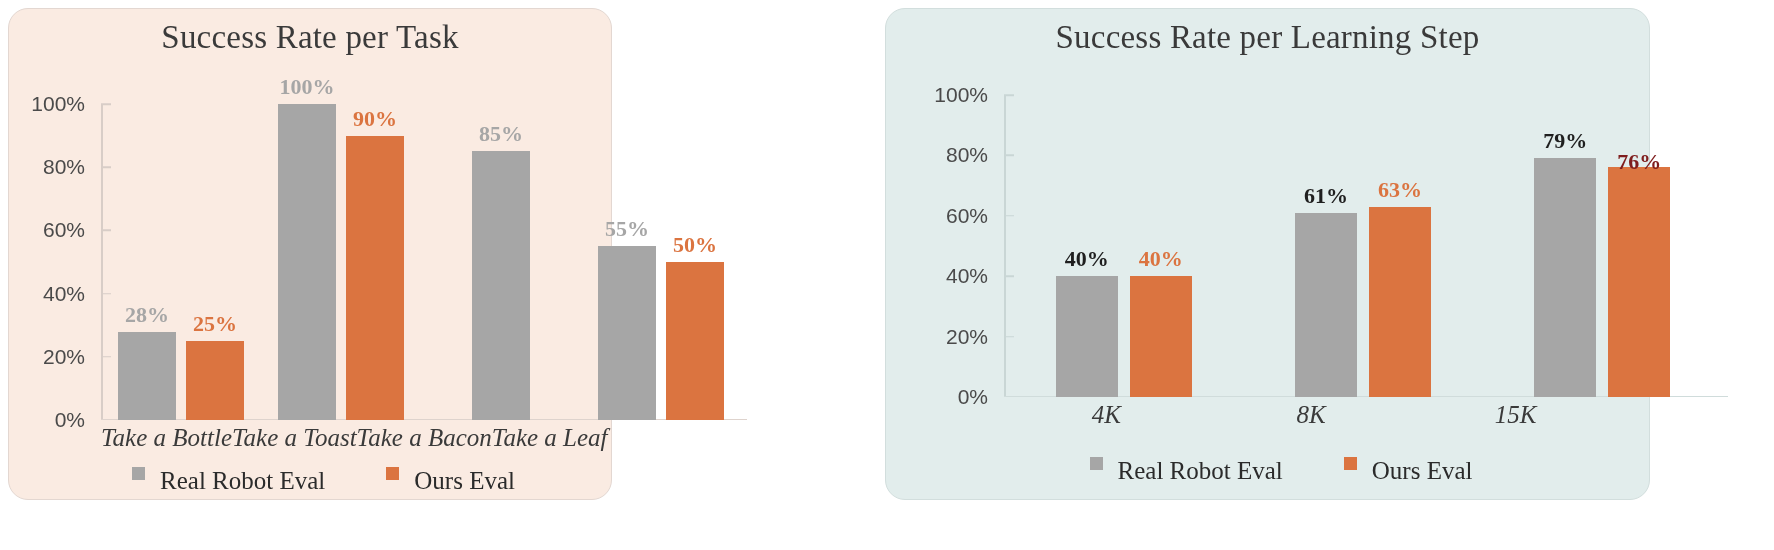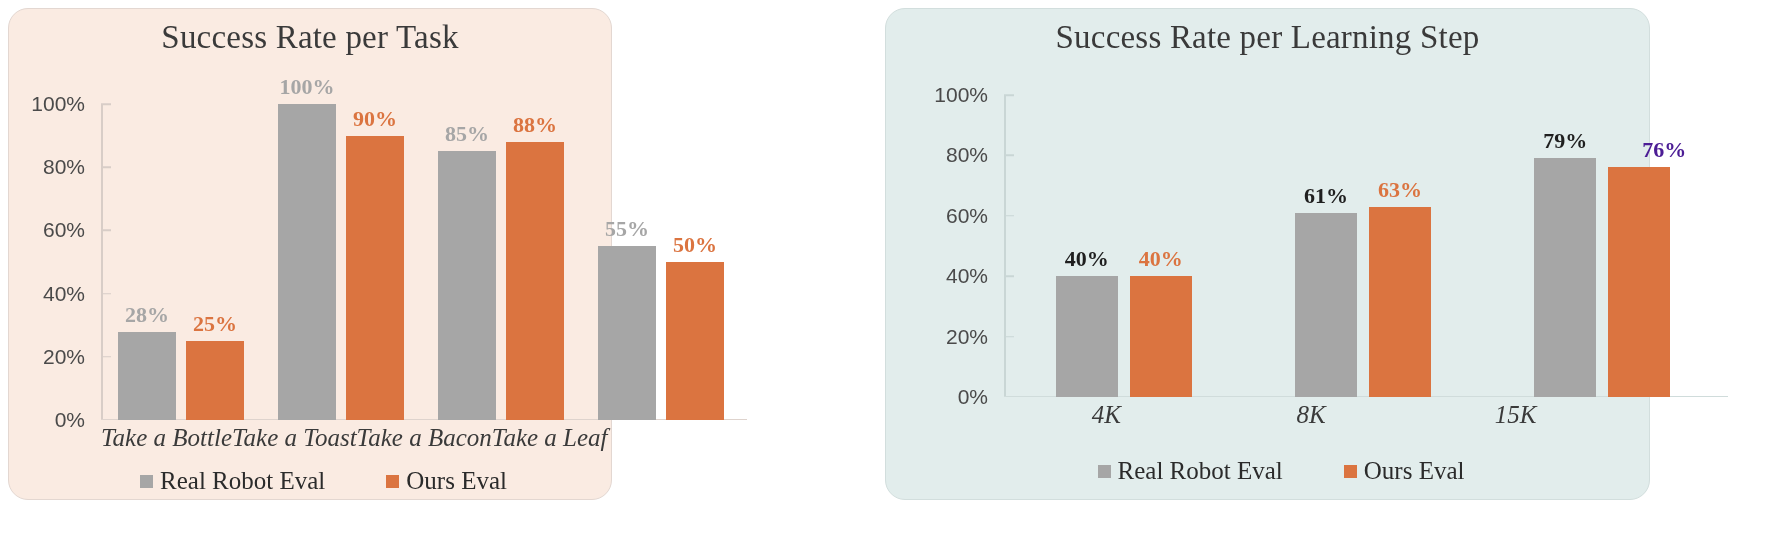--- a/index.html
+++ b/index.html
@@ -103,21 +103,21 @@
     font-family:"Liberation Serif", serif;
     font-style:italic;font-size:25px;color:#3a3a3a;white-space:nowrap;
   }
 
   .legend{
     position:absolute;left:0;right:0;display:flex;
     justify-content:center;align-items:center;gap:34px;
   }
   .panel.left .legend{top:458px;}
   .panel.right .legend{top:448px;}
-  .legend-item{display:flex;align-items:center;gap:7px;padding-left:27px;}
+  .legend-item{display:flex;gap:15px;padding-left:27px;}
   .swatch{width:13px;height:13px;display:inline-block;}
   .swatch.gray{background:#A6A6A6;}
   .swatch.orange{background:#DB7440;}
   .legend-text{
     font-family:"Liberation Serif", serif;
     font-size:25px;color:#2b2b2b;white-space:nowrap;
   }
 </style>
 </head>
 <body>
@@ -161,24 +161,20 @@
             <div class="bar orange" style="height: 90%;">
               <div class="fill" style="height: 100%; background: rgb(219, 116, 64);"></div>
               <div class="vlabel" style="color: rgb(219, 116, 64); top: 0px;">90%</div>
             </div>
           </div>
           <div class="group">
             <div class="bar gray" style="height: 85%; border-radius: 9px;">
               <div class="fill" style="height: 100%; background: rgb(166, 166, 166);"></div>
               <div class="vlabel" style="color: rgb(166, 166, 166); top: 0px;">85%</div>
             </div>
-            <div class="bar orange" style="height: 88%;">
-              <div class="fill" style="height: 100%; background: rgb(219, 116, 64);"></div>
-              <div class="vlabel" style="color: rgb(219, 116, 64); top: 0px;">88%</div>
-            </div>
           </div>
           <div class="group">
             <div class="bar gray" style="height: 55%;">
               <div class="fill" style="height: 100%; background: rgb(166, 166, 166);"></div>
               <div class="vlabel" style="color: rgb(166, 166, 166); top: 0px;">55%</div>
             </div>
             <div class="bar orange" style="height: 50%;">
               <div class="fill" style="height: 100%; background: rgb(219, 116, 64);"></div>
               <div class="vlabel" style="color: rgb(219, 116, 64); top: 0px;">50%</div>
             </div>
@@ -242,21 +238,21 @@
               <div class="vlabel" style="color: rgb(219, 116, 64); top: 0px;">63%</div>
             </div>
           </div>
           <div class="group">
             <div class="bar gray" style="height: 79%;">
               <div class="fill" style="height: 100%; background: rgb(166, 166, 166);"></div>
               <div class="vlabel" style="color: rgb(31, 31, 31); top: 0px;">79%</div>
             </div>
             <div class="bar orange" style="height: 76%;">
               <div class="fill" style="height: 100%; background: rgb(219, 116, 64);"></div>
-              <div class="vlabel" style="color: #4c1d95; top: 0px; margin-left: 25px;">76%</div>
+              <div class="vlabel" style="color: #7f1d1d; top: 12px;">76%</div>
             </div>
           </div>
         </div>
     </div>
     <div class="xlabels" id="xlabels-right">
         <div class="xlabel">4K</div>
         <div class="xlabel">8K</div>
         <div class="xlabel">15K</div>
       </div>
     <div class="legend" id="legend-right">

